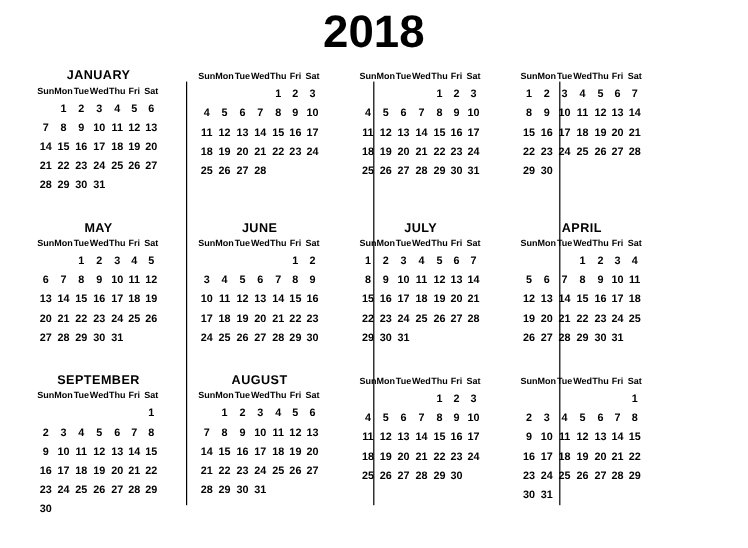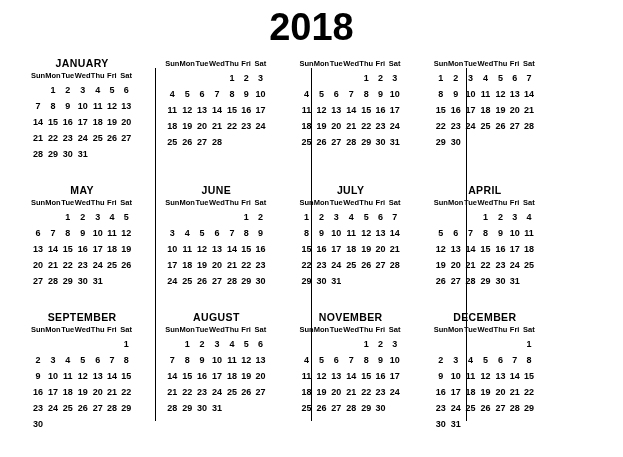--- a/index.html
+++ b/index.html
@@ -554,68 +554,66 @@
           <div class="day">28</div>
           <div class="day">29</div>
           <div class="day">30</div>
           <div class="day">31</div>
           <div class="day"></div>
           <div class="day"></div>
           <div class="day"></div>
         </div>
       </div>
       <div class="month">
-        <div class="month-title">NOVEMBER</div>
-        <div class="month-grid">
-          <div class="dow">Sun</div>
-          <div class="dow">Mon</div>
-          <div class="dow">Tue</div>
-          <div class="dow">Wed</div>
-          <div class="dow">Thu</div>
-          <div class="dow">Fri</div>
-          <div class="dow">Sat</div>
-          <div class="day"></div>
-          <div class="day"></div>
-          <div class="day"></div>
-          <div class="day"></div>
-          <div class="day">1</div>
-          <div class="day">2</div>
-          <div class="day">3</div>
-          <div class="day">4</div>
-          <div class="day">5</div>
-          <div class="day">6</div>
-          <div class="day">7</div>
-          <div class="day">8</div>
-          <div class="day">9</div>
-          <div class="day">10</div>
-          <div class="day">11</div>
-          <div class="day">12</div>
-          <div class="day">13</div>
-          <div class="day">14</div>
-          <div class="day">15</div>
-          <div class="day">16</div>
-          <div class="day">17</div>
-          <div class="day">18</div>
-          <div class="day">19</div>
-          <div class="day">20</div>
-          <div class="day">21</div>
-          <div class="day">22</div>
-          <div class="day">23</div>
-          <div class="day">24</div>
-          <div class="day">25</div>
-          <div class="day">26</div>
-          <div class="day">27</div>
-          <div class="day">28</div>
-          <div class="day">29</div>
-          <div class="day">30</div>
-          <div class="day"></div>
-        </div>
-      </div>
-      <div class="month">
-        <div class="month-title">DECEMBER</div>
+        <div class="month-grid">
+          <div class="dow">Sun</div>
+          <div class="dow">Mon</div>
+          <div class="dow">Tue</div>
+          <div class="dow">Wed</div>
+          <div class="dow">Thu</div>
+          <div class="dow">Fri</div>
+          <div class="dow">Sat</div>
+          <div class="day"></div>
+          <div class="day"></div>
+          <div class="day"></div>
+          <div class="day"></div>
+          <div class="day">1</div>
+          <div class="day">2</div>
+          <div class="day">3</div>
+          <div class="day">4</div>
+          <div class="day">5</div>
+          <div class="day">6</div>
+          <div class="day">7</div>
+          <div class="day">8</div>
+          <div class="day">9</div>
+          <div class="day">10</div>
+          <div class="day">11</div>
+          <div class="day">12</div>
+          <div class="day">13</div>
+          <div class="day">14</div>
+          <div class="day">15</div>
+          <div class="day">16</div>
+          <div class="day">17</div>
+          <div class="day">18</div>
+          <div class="day">19</div>
+          <div class="day">20</div>
+          <div class="day">21</div>
+          <div class="day">22</div>
+          <div class="day">23</div>
+          <div class="day">24</div>
+          <div class="day">25</div>
+          <div class="day">26</div>
+          <div class="day">27</div>
+          <div class="day">28</div>
+          <div class="day">29</div>
+          <div class="day">30</div>
+          <div class="day"></div>
+        </div>
+      </div>
+      <div class="month">
         <div class="month-grid">
           <div class="dow">Sun</div>
           <div class="dow">Mon</div>
           <div class="dow">Tue</div>
           <div class="dow">Wed</div>
           <div class="dow">Thu</div>
           <div class="dow">Fri</div>
           <div class="dow">Sat</div>
           <div class="day"></div>
           <div class="day"></div>

